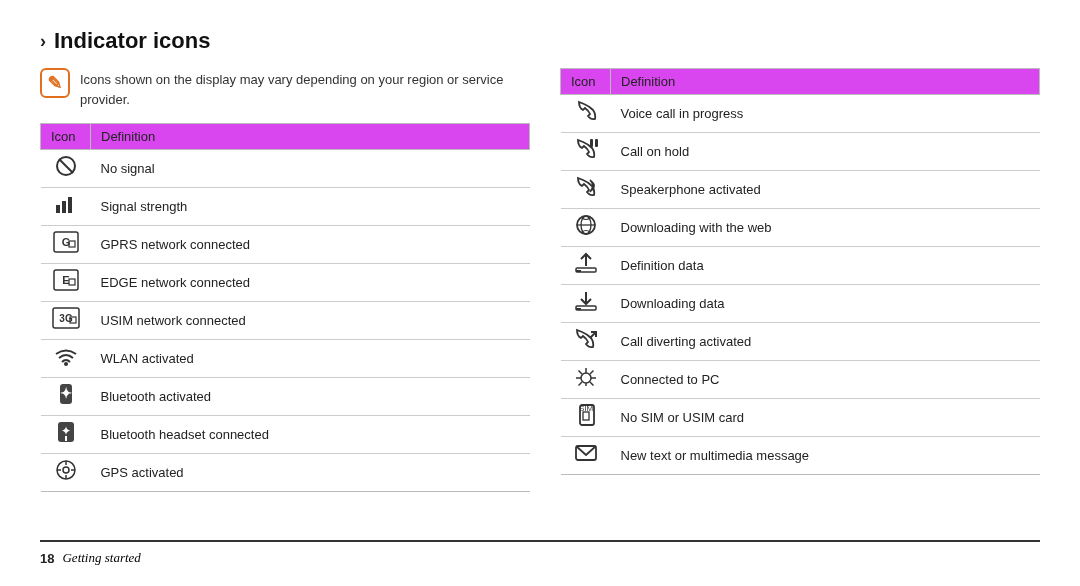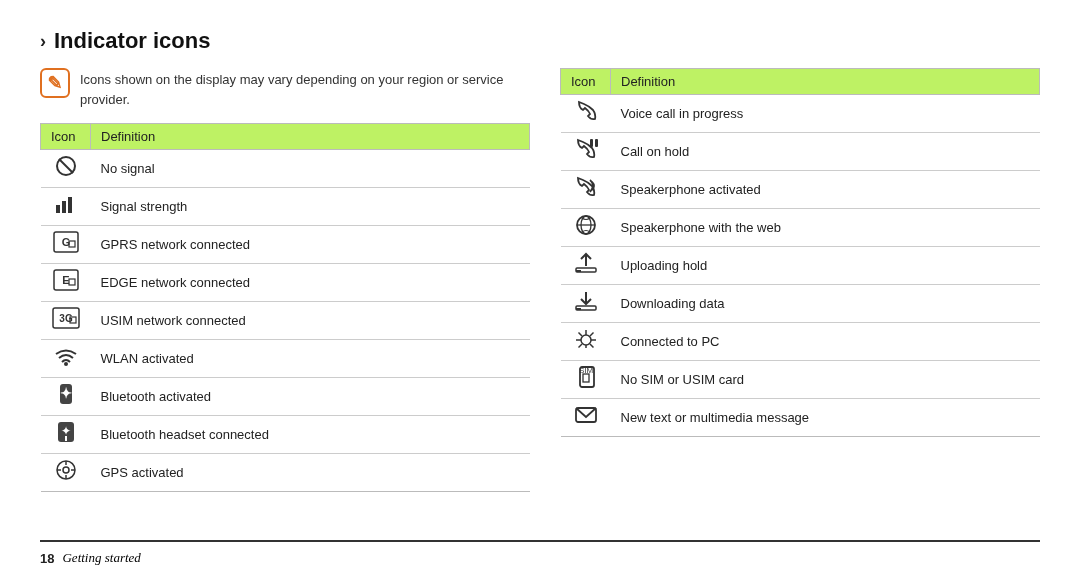--- a/index.html
+++ b/index.html
@@ -74,21 +74,21 @@
       padding-top: 2px;
     }
 
     
     .icon-table {
       width: 100%;
       border-collapse: collapse;
     }
 
     .icon-table th {
-      background: #bef264;
+      background: #d946ef;
       text-align: left;
       padding: 5px 10px;
       font-size: 13px;
       font-weight: normal;
       border: 1px solid #bbb;
     }
 
     .icon-table td {
       padding: 5px 10px;
       border-bottom: 1px solid #ccc;
@@ -274,39 +274,47 @@
       <td>Speakerphone activated</td>
     </tr>
             <tr>
       <td class="icon-cell"><svg width="22" height="22" viewBox="0 0 22 22">
                   <circle cx="11" cy="11" r="9" fill="none" stroke="#333" stroke-width="1.8"></circle>
                   <ellipse cx="11" cy="11" rx="5" ry="9" fill="none" stroke="#333" stroke-width="1.3"></ellipse>
                   <line x1="2" y1="11" x2="20" y2="11" stroke="#333" stroke-width="1.3"></line>
                   <path d="M7 4 Q11 7 15 4" fill="none" stroke="#333" stroke-width="1.2"></path>
                   <path d="M7 18 Q11 15 15 18" fill="none" stroke="#333" stroke-width="1.2"></path>
                 </svg></td>
-      <td>Speakerphone with the web</td>
+      <td>Downloading with the web</td>
     </tr>
             <tr>
       <td class="icon-cell"><svg width="24" height="22" viewBox="0 0 24 22">
                   <rect x="2" y="16" width="20" height="4" rx="1" fill="none" stroke="#333" stroke-width="1.5"></rect>
                   <line x1="12" y1="2" x2="12" y2="14" stroke="#333" stroke-width="2"></line>
                   <polyline points="7,7 12,2 17,7" fill="none" stroke="#333" stroke-width="2"></polyline>
                   <rect x="2" y="18" width="5" height="2" fill="#333"></rect>
                 </svg></td>
-      <td>Uploading hold</td>
+      <td>Definition data</td>
     </tr>
             <tr>
       <td class="icon-cell"><svg width="24" height="22" viewBox="0 0 24 22">
                   <rect x="2" y="16" width="20" height="4" rx="1" fill="none" stroke="#333" stroke-width="1.5"></rect>
                   <line x1="12" y1="2" x2="12" y2="14" stroke="#333" stroke-width="2"></line>
                   <polyline points="7,9 12,14 17,9" fill="none" stroke="#333" stroke-width="2"></polyline>
                   <rect x="2" y="18" width="5" height="2" fill="#333"></rect>
                 </svg></td>
       <td>Downloading data</td>
+    </tr>
+            <tr>
+      <td class="icon-cell"><svg width="24" height="22" viewBox="0 0 24 22">
+                  <path d="M3 2 Q3 8 7 10 L9 8 Q13 11 14 14 L12 16 Q15 20 19 19 Q20 14 17 10 Q13 6 8 4 Z" fill="none" stroke="#333" stroke-width="1.8"></path>
+                  <path d="M17 4 L22 4 L22 9" fill="none" stroke="#333" stroke-width="2"></path>
+                  <line x1="16" y1="10" x2="22" y2="4" stroke="#333" stroke-width="2"></line>
+                </svg></td>
+      <td>Call diverting activated</td>
     </tr>
             <tr>
       <td class="icon-cell"><svg width="24" height="22" viewBox="0 0 24 22">
                   <circle cx="12" cy="12" r="5" fill="none" stroke="#333" stroke-width="1.5"></circle>
                   <line x1="12" y1="2" x2="12" y2="7" stroke="#333" stroke-width="1.5"></line>
                   <line x1="12" y1="17" x2="12" y2="20" stroke="#333" stroke-width="1.5"></line>
                   <line x1="2" y1="12" x2="7" y2="12" stroke="#333" stroke-width="1.5"></line>
                   <line x1="17" y1="12" x2="22" y2="12" stroke="#333" stroke-width="1.5"></line>
                   <line x1="4.5" y1="4.5" x2="8" y2="8" stroke="#333" stroke-width="1.5"></line>
                   <line x1="16" y1="16" x2="19.5" y2="19.5" stroke="#333" stroke-width="1.5"></line>

